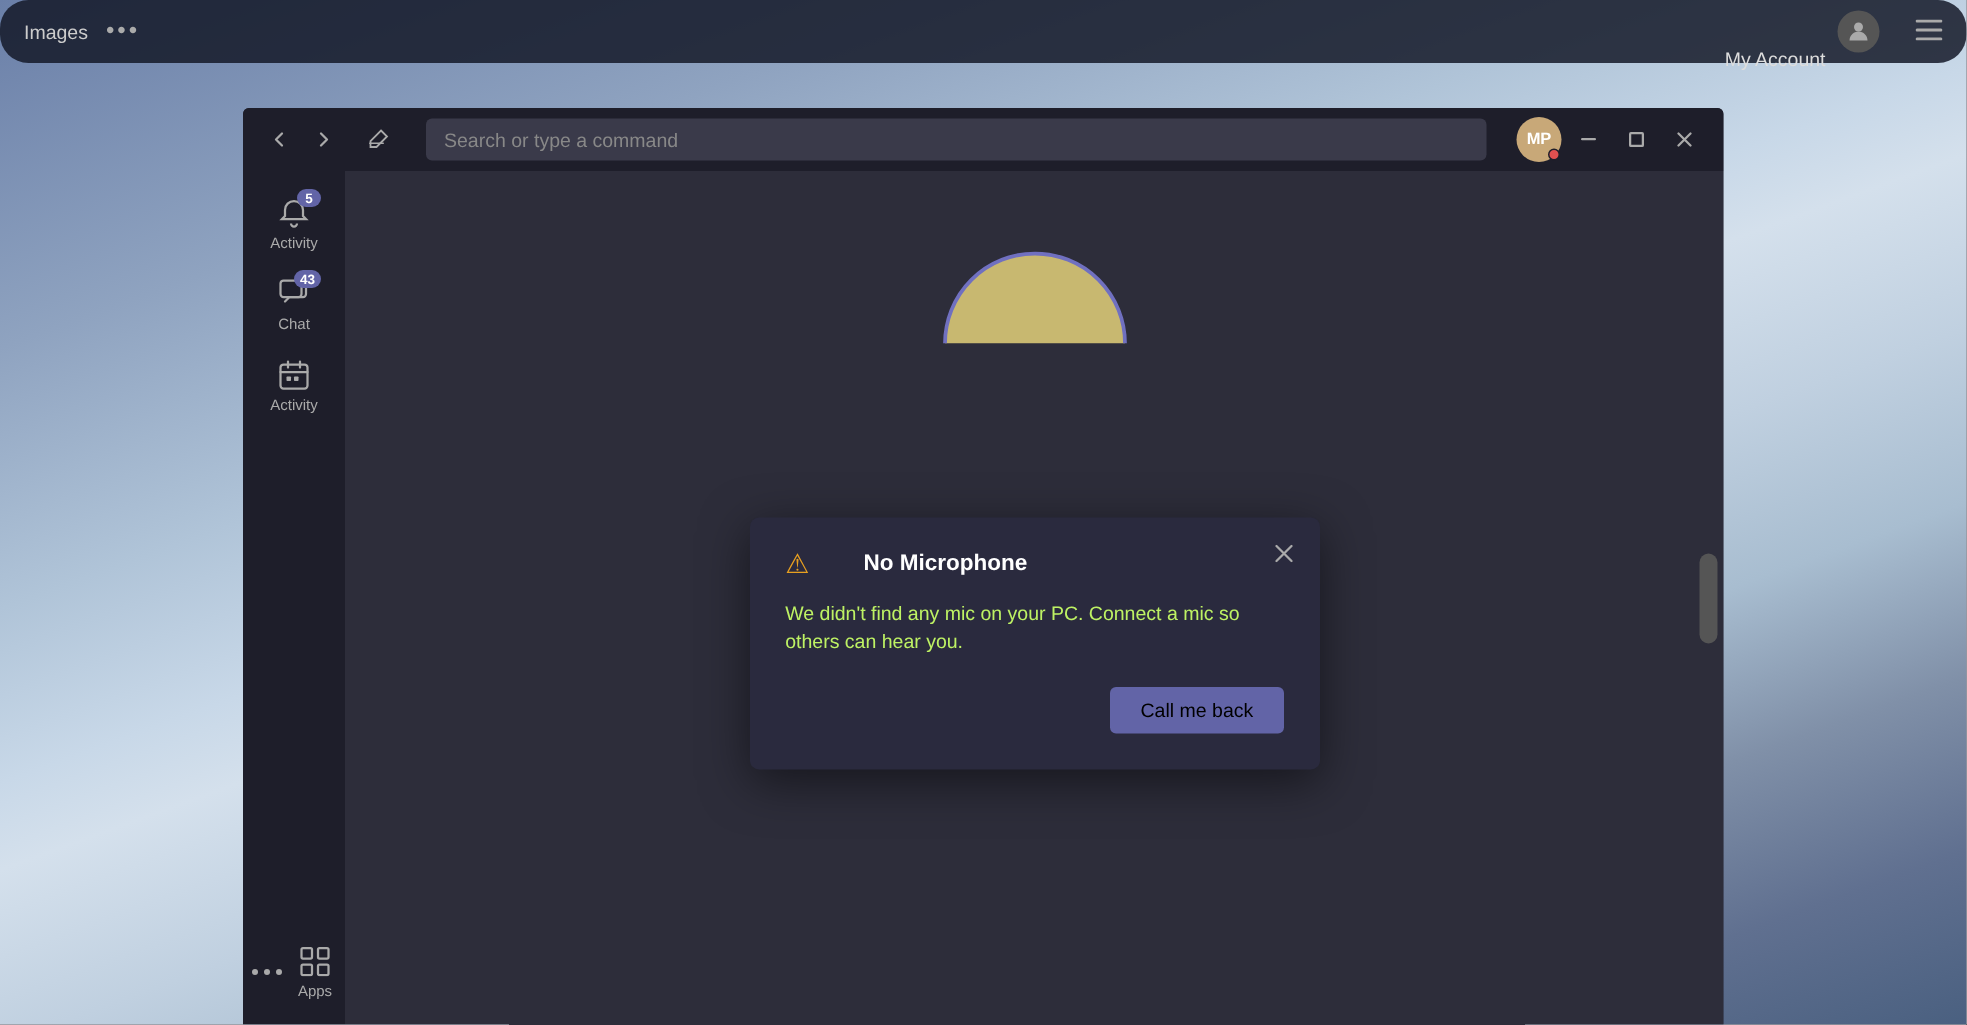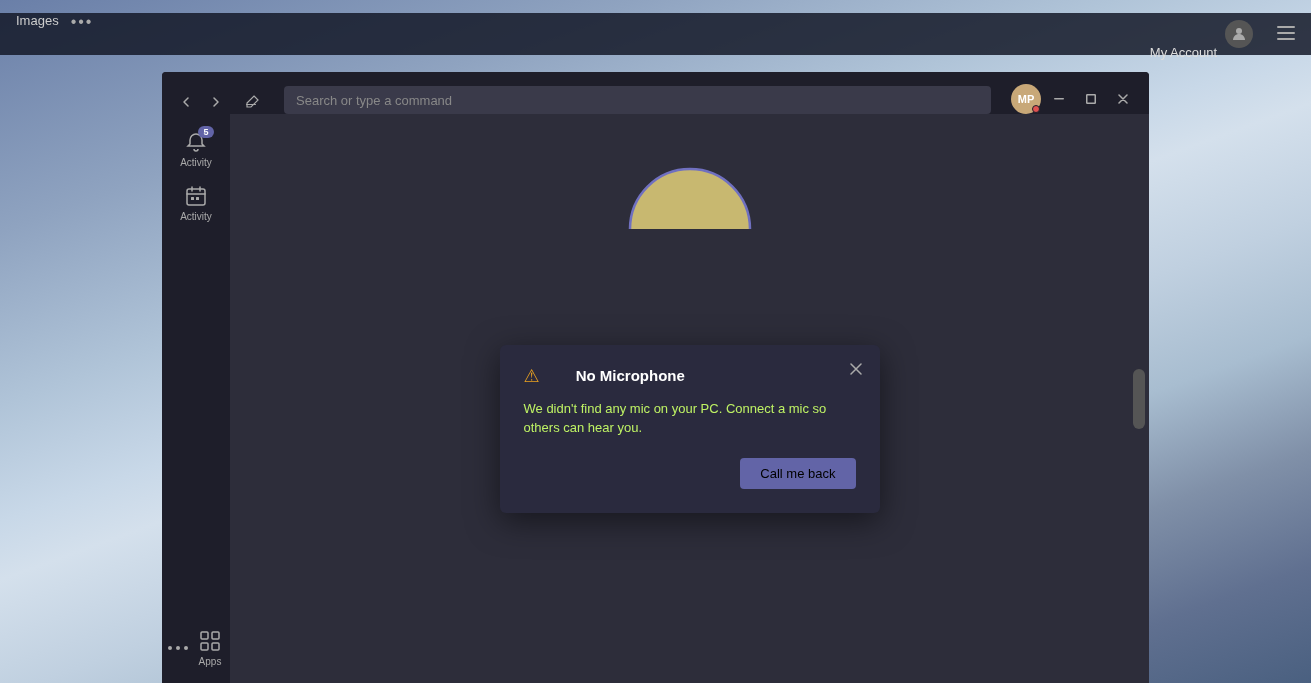--- a/index.html
+++ b/index.html
@@ -15,28 +15,30 @@
     .bg {
       position: absolute;
       inset: 0;
       background: linear-gradient(160deg, #6a7fa8 0%, #8fa3c0 20%, #b0c4d8 35%, #c8d8e8 45%, #d4e0ec 50%, #c0d0e0 60%, #a8bdd0 70%, #8090a8 80%, #607090 90%, #4a6080 100%);
       z-index: 0;
     }
 
     
     .browser-bar {
       position: absolute;
-      top: 13px;
+      top: 0;
       left: 0;
       right: 0;
       height: 42px;
       background: rgba(20, 25, 40, 0.85);
       display: flex;
+      align-items: center;
       padding: 0 16px;
       z-index: 10;
+      border-radius: 19px;
     }
     .browser-tab {
       color: #ccc;
       font-size: 13px;
       margin-right: 12px;
     }
     .browser-tab-dots {
       color: #aaa;
       font-size: 16px;
       letter-spacing: 2px;
@@ -83,21 +85,21 @@
       flex-direction: column;
       z-index: 5;
       overflow: hidden;
     }
 
     
     .title-bar {
       height: 42px;
       background: #1e1e2a;
       display: flex;
-      align-items: flex-end;
+      align-items: center;
       padding: 0 12px;
       flex-shrink: 0;
     }
     .title-nav {
       display: flex;
       align-items: center;
       gap: 6px;
     }
     .title-nav-btn {
       width: 24px;
@@ -423,20 +425,30 @@
         <div class="sidebar-item-icon">
           <svg width="22" height="22" viewBox="0 0 22 22" fill="none">
             <path d="M11 3a6 6 0 0 1 6 6v4l2 2H3l2-2V9a6 6 0 0 1 6-6z" stroke="#aaa" stroke-width="1.5" fill="none"></path>
             <path d="M9 18c0 1.1.9 2 2 2s2-.9 2-2" stroke="#aaa" stroke-width="1.5" fill="none"></path>
           </svg>
           <span class="badge">5</span>
         </div>
         <span class="sidebar-item-label">Activity</span>
       </div>
 
+      <div class="sidebar-item">
+        <div class="sidebar-item-icon">
+          <svg width="22" height="22" viewBox="0 0 22 22" fill="none">
+            <rect x="2" y="2" width="14" height="11" rx="2" stroke="#aaa" stroke-width="1.5" fill="none"></rect>
+            <path d="M5 16l3-3h9a2 2 0 0 0 2-2V7" stroke="#aaa" stroke-width="1.5" fill="none" stroke-linecap="round"></path>
+          </svg>
+          <span class="badge">43</span>
+        </div>
+        <span class="sidebar-item-label">Chat</span>
+      </div>
 
 
       <div class="sidebar-item">
         <div class="sidebar-item-icon">
           <svg width="22" height="22" viewBox="0 0 22 22" fill="none">
             <rect x="2" y="4" width="18" height="16" rx="2" stroke="#aaa" stroke-width="1.5" fill="none"></rect>
             <path d="M7 2v4M15 2v4M2 9h18" stroke="#aaa" stroke-width="1.5" stroke-linecap="round"></path>
             <rect x="6" y="12" width="3" height="3" rx="0.5" fill="#aaa"></rect>
             <rect x="11" y="12" width="3" height="3" rx="0.5" fill="#aaa"></rect>
           </svg>

